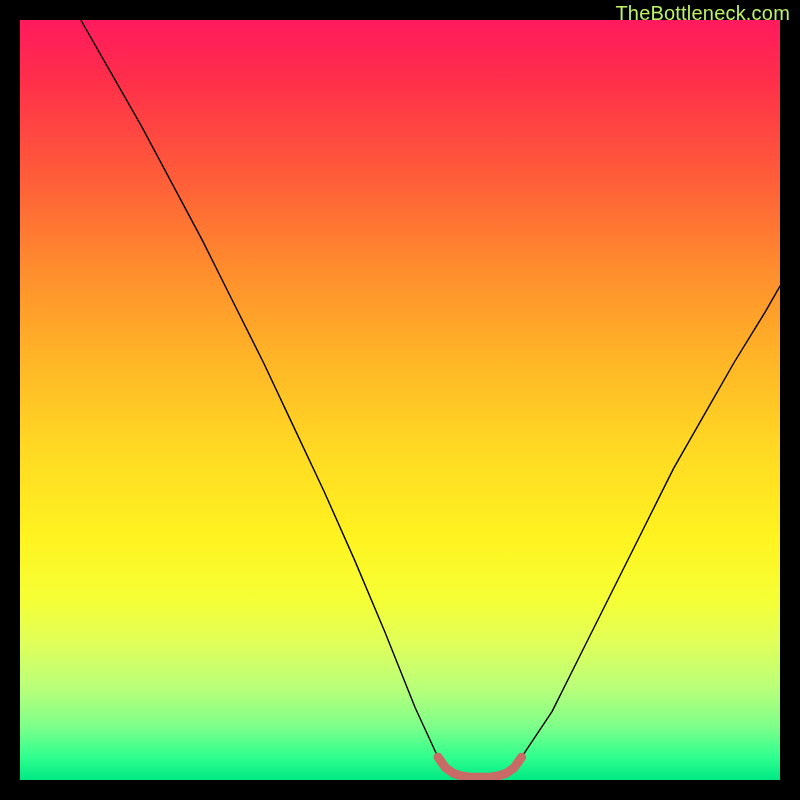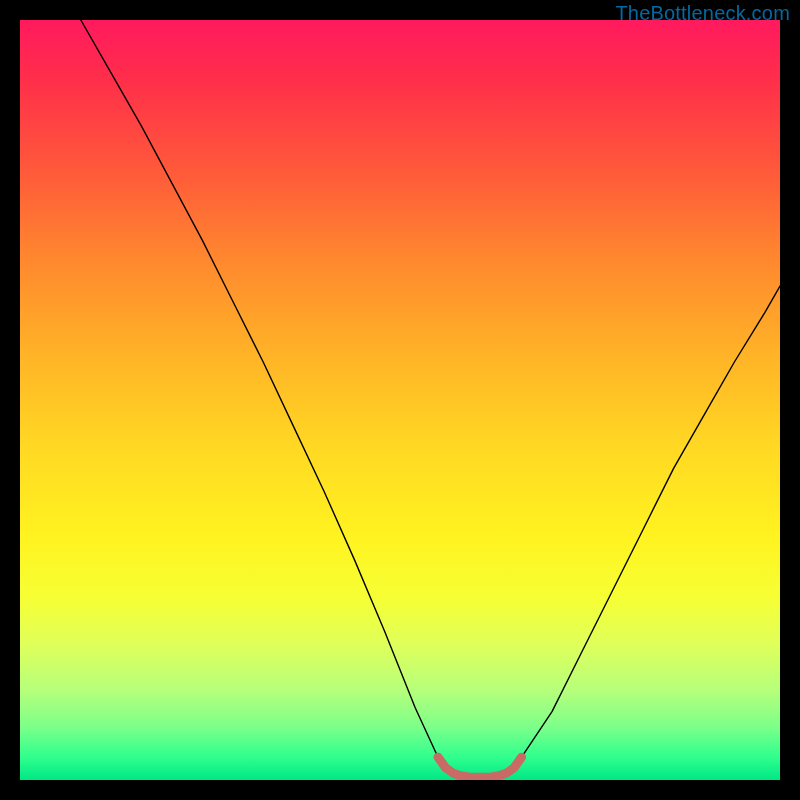--- a/index.html
+++ b/index.html
@@ -55,21 +55,21 @@
     position: absolute;
     left: 0;
     top: 0;
     width: 100%;
     height: 100%;
   }
   .watermark {
     position: absolute;
     top: 2px;
     right: 10px;
-    color: #0369a1;
+    color: #bef264;
     font-size: 20px;
     font-weight: 500;
     letter-spacing: 0.2px;
     user-select: none;
   }
 </style>
 </head>
 <body>
 
 <div class="frame">

